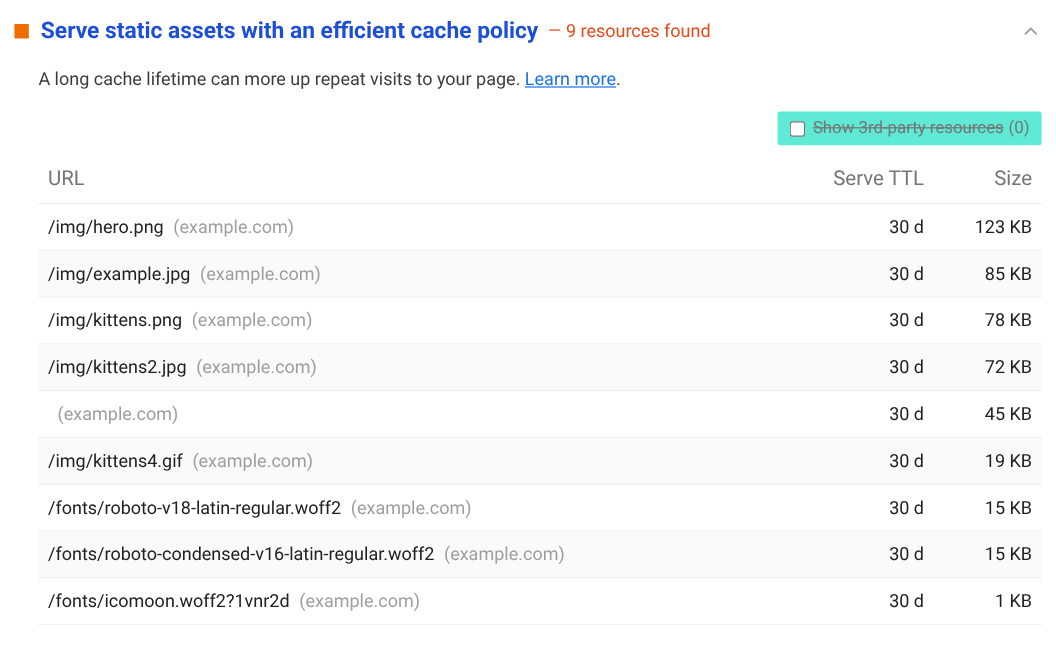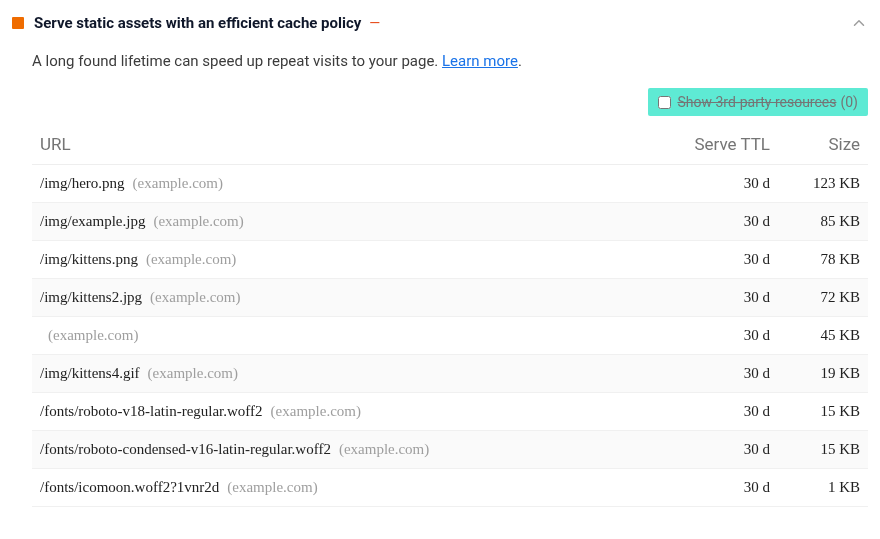--- a/index.html
+++ b/index.html
@@ -21,22 +21,22 @@
   }
   .sq {
     width: 12px; height: 12px;
     background: #ef6c00;
     margin-right: 10px;
     flex: 0 0 auto;
     border-radius: 1px;
   }
   .title {
     font-weight: 700;
-    font-size: 15px;
-    color: #0f172a;
+    font-size: 19px;
+    color: #1d4ed8;
   }
   .dash { color: #e64a19; font-weight: 400; margin: 0 4px 0 8px; }
   .count { color: #e64a19; font-weight: 400; font-size: 15px; }
   .spacer { flex: 1 1 auto; }
   .chev { width: 18px; height: 18px; color: #9e9e9e; }
   .desc {
     padding: 16px 12px 18px 32px;
     font-size: 15px;
     color: #3c3c3c;
   }
@@ -58,48 +58,49 @@
   .toggle input { margin: 0 6px 0 0; }
   .toggle .lbl { text-decoration: line-through; color: #757575; }
   .toggle .cnt { margin-left: 4px; color: #757575; }
   .table { padding: 0 12px 0 32px; }
   .thead, .trow {
     display: flex;
     align-items: center;
     padding: 10px 8px;
   }
   .thead { color: #757575; font-size: 17px; border-bottom: 1px solid #eee; }
-  .trow { border-bottom: 1px solid #f0f0f0; font-size: 15px; font-family: Liberation Serif, serif; }
+  .trow { border-bottom: 1px solid #f0f0f0; font-size: 15px; }
   .trow:nth-child(even) { background: #fafafa; }
   .c-url { flex: 1 1 auto; display: flex; align-items: baseline; overflow: hidden; }
   .c-url .path { color: #212121; }
   .c-url .origin { color: #9e9e9e; margin-left: 8px; font-size: 15px; }
   .c-ttl { flex: 0 0 110px; text-align: right; color: #212121; }
   .c-size{ flex: 0 0 90px; text-align: right; color: #212121; }
   .thead .c-ttl, .thead .c-size, .thead .c-url { color: #757575; }
 </style>
 </head>
 <body>
 
 <div class="audit">
 
   <div class="audit-header">
     <span class="sq"></span>
     <span class="title">Serve static assets with an efficient cache policy</span>
     <span class="dash">—</span>
+    <span class="count">9 resources found</span>
     <span class="spacer"></span>
     <span class="chev">
       <svg viewBox="0 0 24 24" width="18" height="18" fill="none" stroke="currentColor" stroke-width="2" stroke-linecap="round" stroke-linejoin="round">
           <polyline points="6 15 12 9 18 15"></polyline>
         </svg>
     </span>
   </div>
 
   <div class="desc">
-    <span>A long found lifetime can speed up repeat visits to your page. </span><a href="#">Learn more</a><span>.</span>
+    <span>A long cache lifetime can more up repeat visits to your page. </span><a href="#">Learn more</a><span>.</span>
   </div>
 
   <div class="toggle-row">
     <label class="toggle">
       <input type="checkbox" style="">
       <span class="lbl">Show 3rd-party resources</span>
       <span class="cnt">(0)</span>
     </label>
   </div>
 

